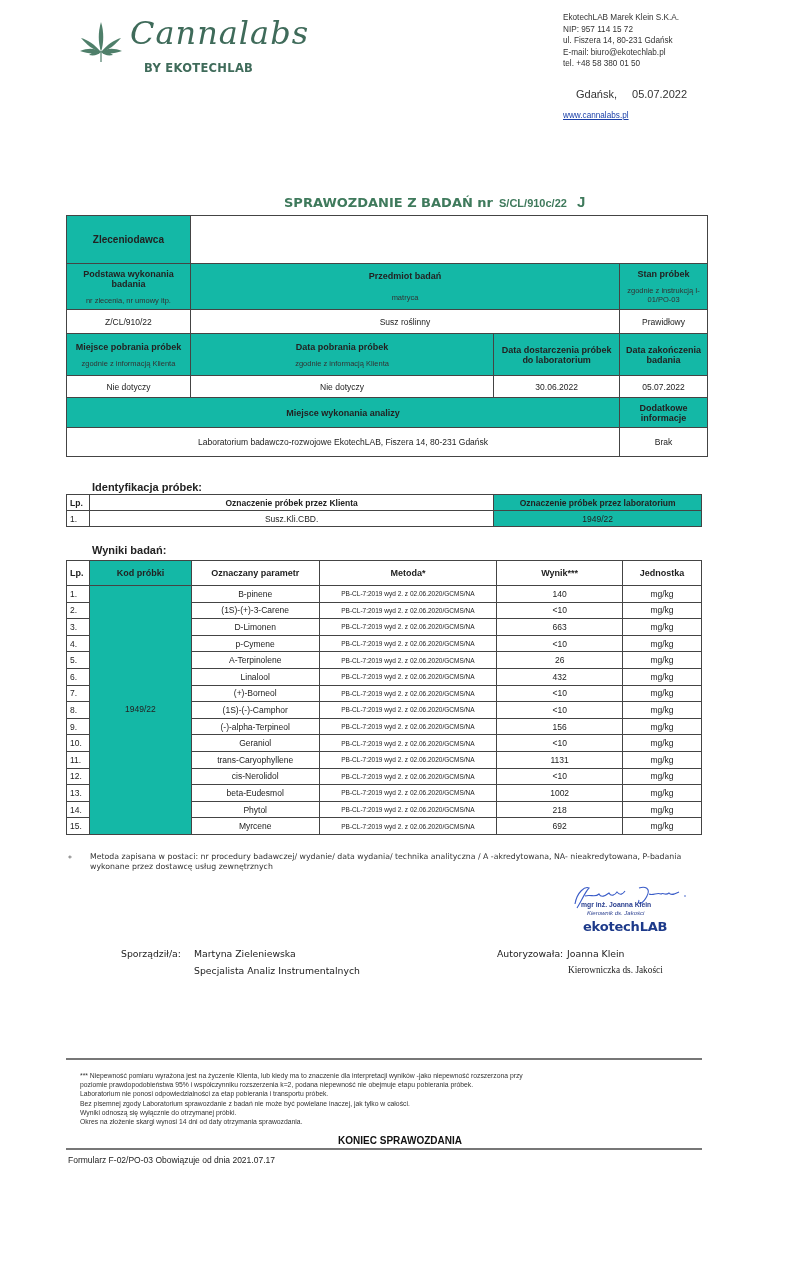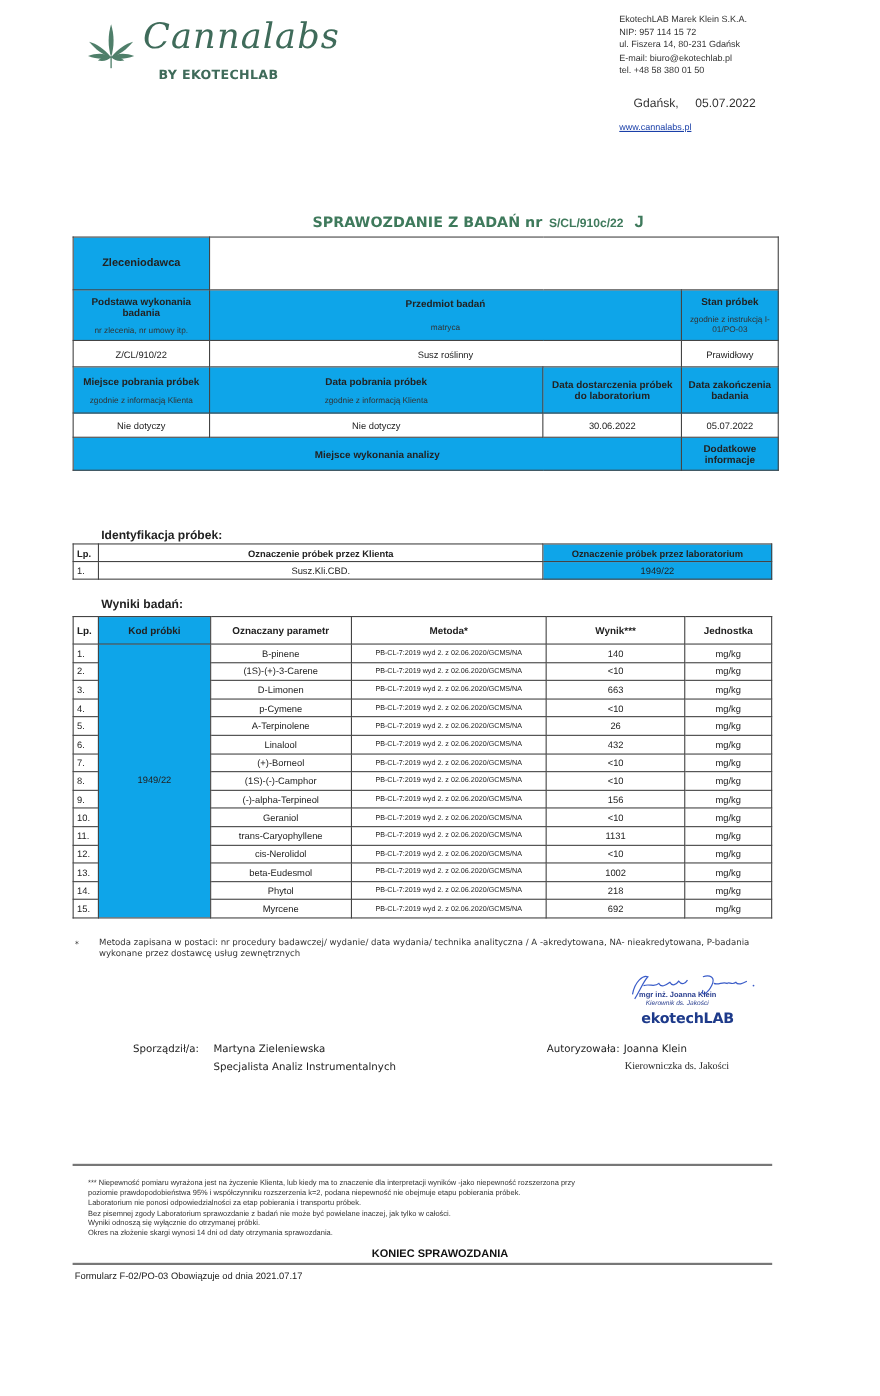--- a/index.html
+++ b/index.html
@@ -19,21 +19,21 @@
   .city-date { left: 576px; top: 88px; font-size: 11px; color: #333; }
   .city-date span + span { margin-left: 12px; }
 
   
   .title { left: 284px; top: 193px; font-family: "DejaVu Sans", sans-serif; font-weight: bold; font-size: 13px; color: #3f7a5c; }
   .title .nr { font-family: "Liberation Sans", sans-serif; font-size: 11px; margin-left: 6px; }
   .title .j { margin-left: 10px; font-family: "Liberation Sans", sans-serif; font-size: 15px; }
 
   table { border-collapse: collapse; }
   td, th { border: 1px solid #444; font-size: 8.5px; text-align: center; vertical-align: middle; }
-  .g { background: #0ea5e9; }
+  .g { background: #14b8a6; }
   .b { font-weight: bold; font-size: 9px; }
   .sub { font-weight: normal; font-size: 7.5px; color: #333; display: block; margin-top: 7px; }
 
   .main-table { left: 66px; top: 215px; width: 642px; }
   .main-table td { padding: 2px 3px; }
 
   .section-label { font-weight: bold; font-size: 11px; color: #222; }
 
   .id-table { left: 66px; top: 494px; width: 636px; }
   .id-table td { height: 16px; padding: 1px 3px; font-size: 8.5px; }
@@ -144,20 +144,24 @@
   </tr>
   <tr style="height:22px">
     <td>Nie dotyczy</td>
     <td>Nie dotyczy</td>
     <td>30.06.2022</td>
     <td>05.07.2022</td>
   </tr>
   <tr style="height:30px">
     <td colspan="3" class="g b">Miejsce wykonania analizy</td>
     <td colspan="1" class="g b">Dodatkowe informacje</td>
+  </tr>
+  <tr style="height:29px">
+    <td colspan="3">Laboratorium badawczo-rozwojowe EkotechLAB, Fiszera 14, 80-231 Gdańsk</td>
+    <td>Brak</td>
   </tr>
 </tbody>
   </table>
 
 <div class="abs section-label" style="left:92px; top:481px;">Identyfikacja próbek:</div>
 <table class="abs id-table">
   <colgroup>
       <col style="width:23px">
       <col style="width:405px">
       <col style="width:208px">

